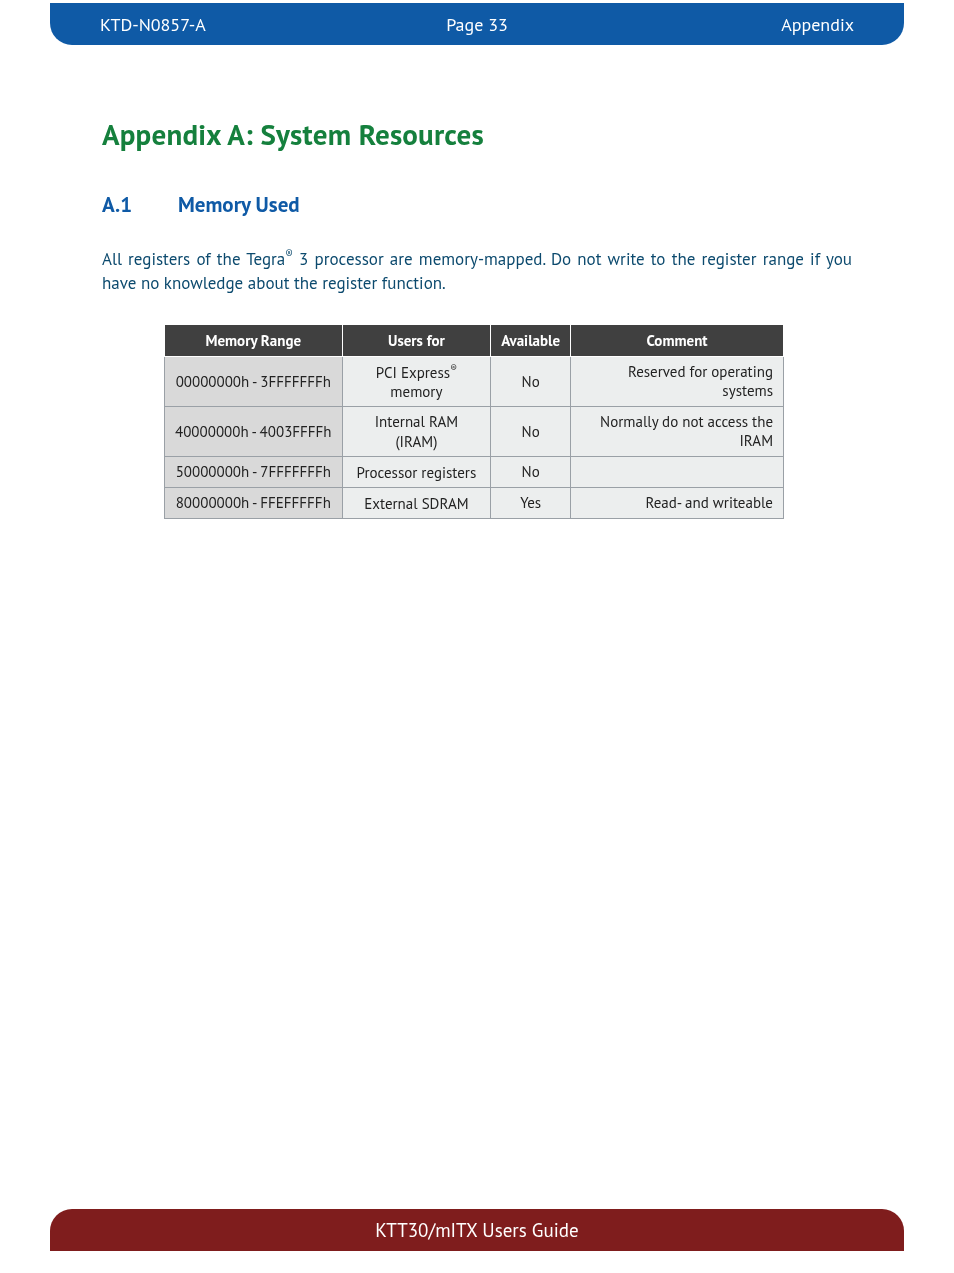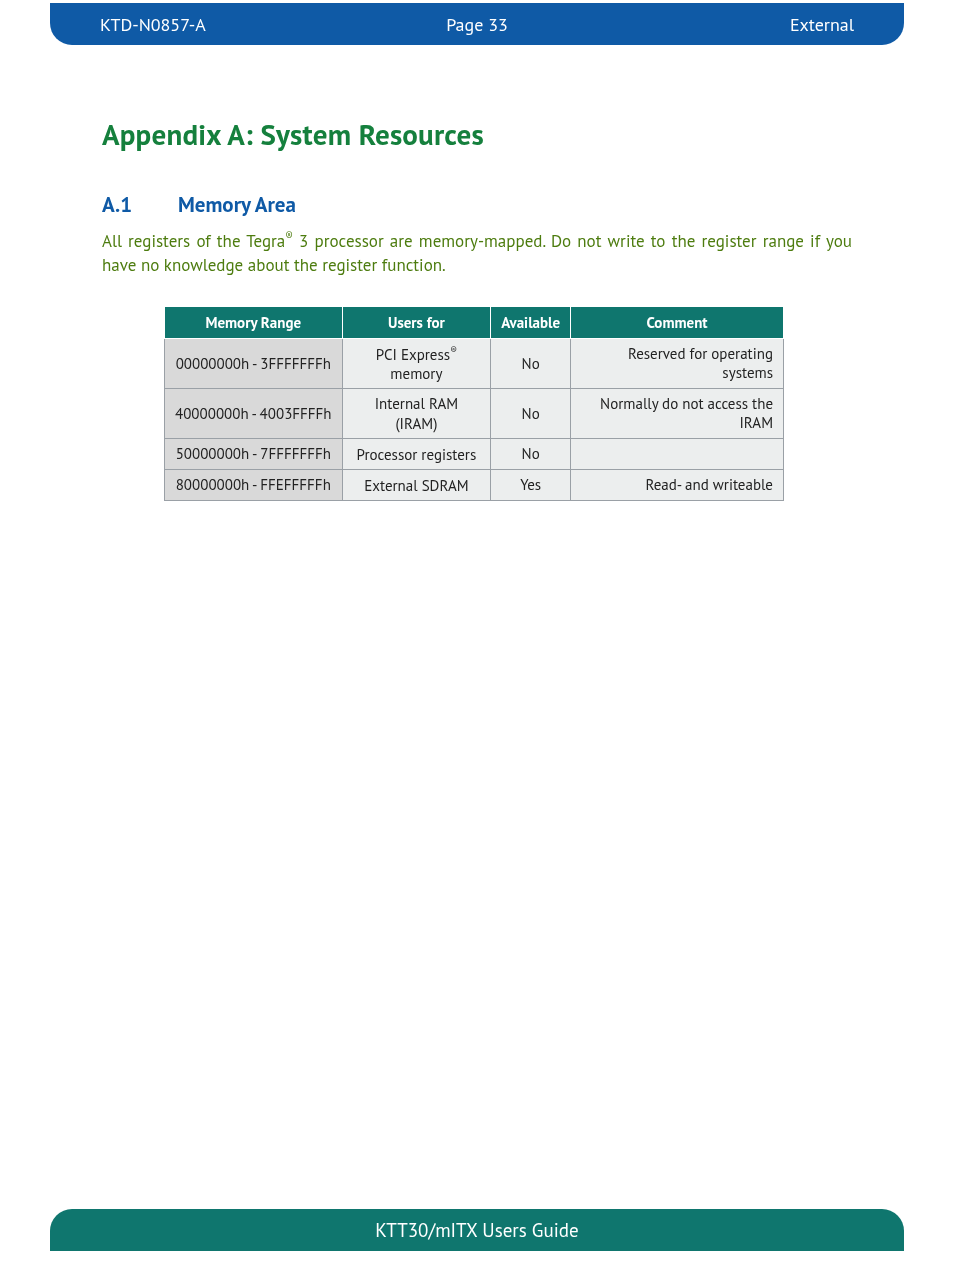--- a/index.html
+++ b/index.html
@@ -11,64 +11,64 @@
     height: 42px; background: #0f5aa6;
     border-bottom-left-radius: 22px; border-bottom-right-radius: 22px;
     display: flex; align-items: center; justify-content: space-between;
     padding: 0 50px; color: #ffffff; font-size: 18px;
   }
   .topbar .center { position: absolute; left: 0; right: 0; text-align: center; }
   .topbar .left, .topbar .right { position: relative; z-index: 1; }
   
   .content { position: absolute; top: 115px; left: 102px; right: 102px; }
   h1.title { color: #15803d; font-size: 29px; font-weight: 700; margin-bottom: 38px; letter-spacing: 0.2px; }
-  .subhead { color: #0f5aa6; font-size: 21px; font-weight: 700; margin-bottom: 10px; display: flex; }
+  .subhead { color: #0f5aa6; font-size: 21px; font-weight: 700; margin-bottom: 28px; display: flex; }
   .subhead .num { width: 76px; display: inline-block; }
-  p.body { font-size: 17px; line-height: 1.45; color: #4d7c0f; text-align: justify; margin-bottom: 28px; }
+  p.body { font-size: 17px; line-height: 1.45; color: #0c4a6e; text-align: justify; margin-bottom: 28px; }
   sup { font-size: 0.65em; vertical-align: super; }
   
   .tbl-wrap { margin-left: 62px; margin-right: 18px; }
   table.mem { border-collapse: collapse; width: 620px; font-size: 15px; }
   table.mem th {
-    background: #0f766e; color: #fff; font-weight: 700;
+    background: #404040; color: #fff; font-weight: 700;
     border: 1px solid #ffffff; padding: 6px 10px; text-align: center;
   }
   table.mem td {
     border: 1px solid #9aa0a6; padding: 5px 10px; color: #222;
   }
   table.mem td.range { background: #d9d9d9; font-weight: 400; text-align: center; white-space: nowrap; }
   table.mem td.used  { background: #eceeee; text-align: center; }
   table.mem td.avail { background: #eceeee; text-align: center; width: 78px; }
   table.mem td.comment { background: #eceeee; text-align: right; }
   
   .footbar {
     position: absolute; bottom: 22px; left: 50px; right: 50px;
-    height: 42px; background: #0f766e;
+    height: 42px; background: #7f1d1d;
     border-top-left-radius: 22px; border-top-right-radius: 22px;
     display: flex; align-items: center; justify-content: center;
     color: #ffffff; font-size: 19px;
   }
 </style>
 </head>
 <body>
 
 <div class="page">
 
   <div class="topbar">
     <span class="left">KTD-N0857-A</span>
     <span class="center">Page 33</span>
-    <span class="right">External</span>
+    <span class="right">Appendix</span>
   </div>
 
   <div class="content">
     <h1 class="title">Appendix A: System Resources</h1>
 
     <div class="subhead">
       <span class="num">A.1</span>
-      <span>Memory Area</span>
+      <span>Memory Used</span>
     </div>
 
     <p class="body">
       <span>All registers of the Tegra</span><sup>®</sup><span> 3 processor are memory-mapped. Do not write to the register range if you have no knowledge about the register function.</span>
     </p>
 
     <div class="tbl-wrap">
       <table class="mem">
         <thead>
           <tr>

